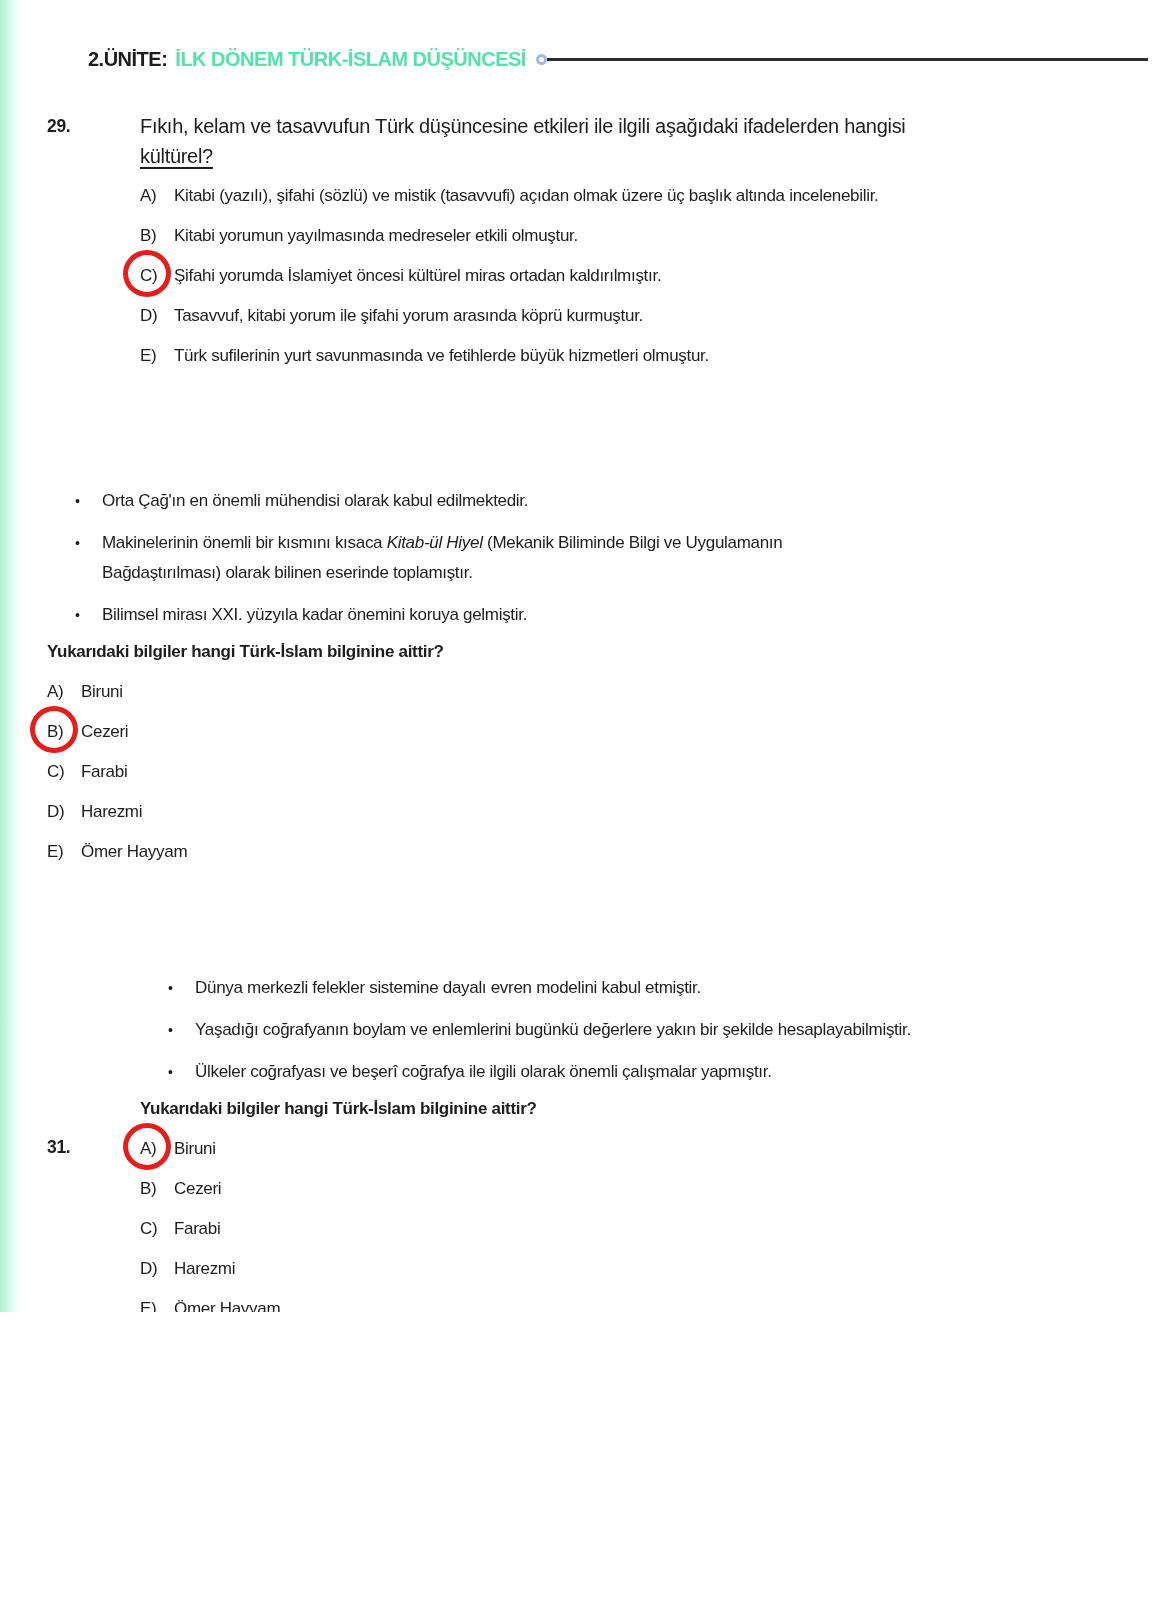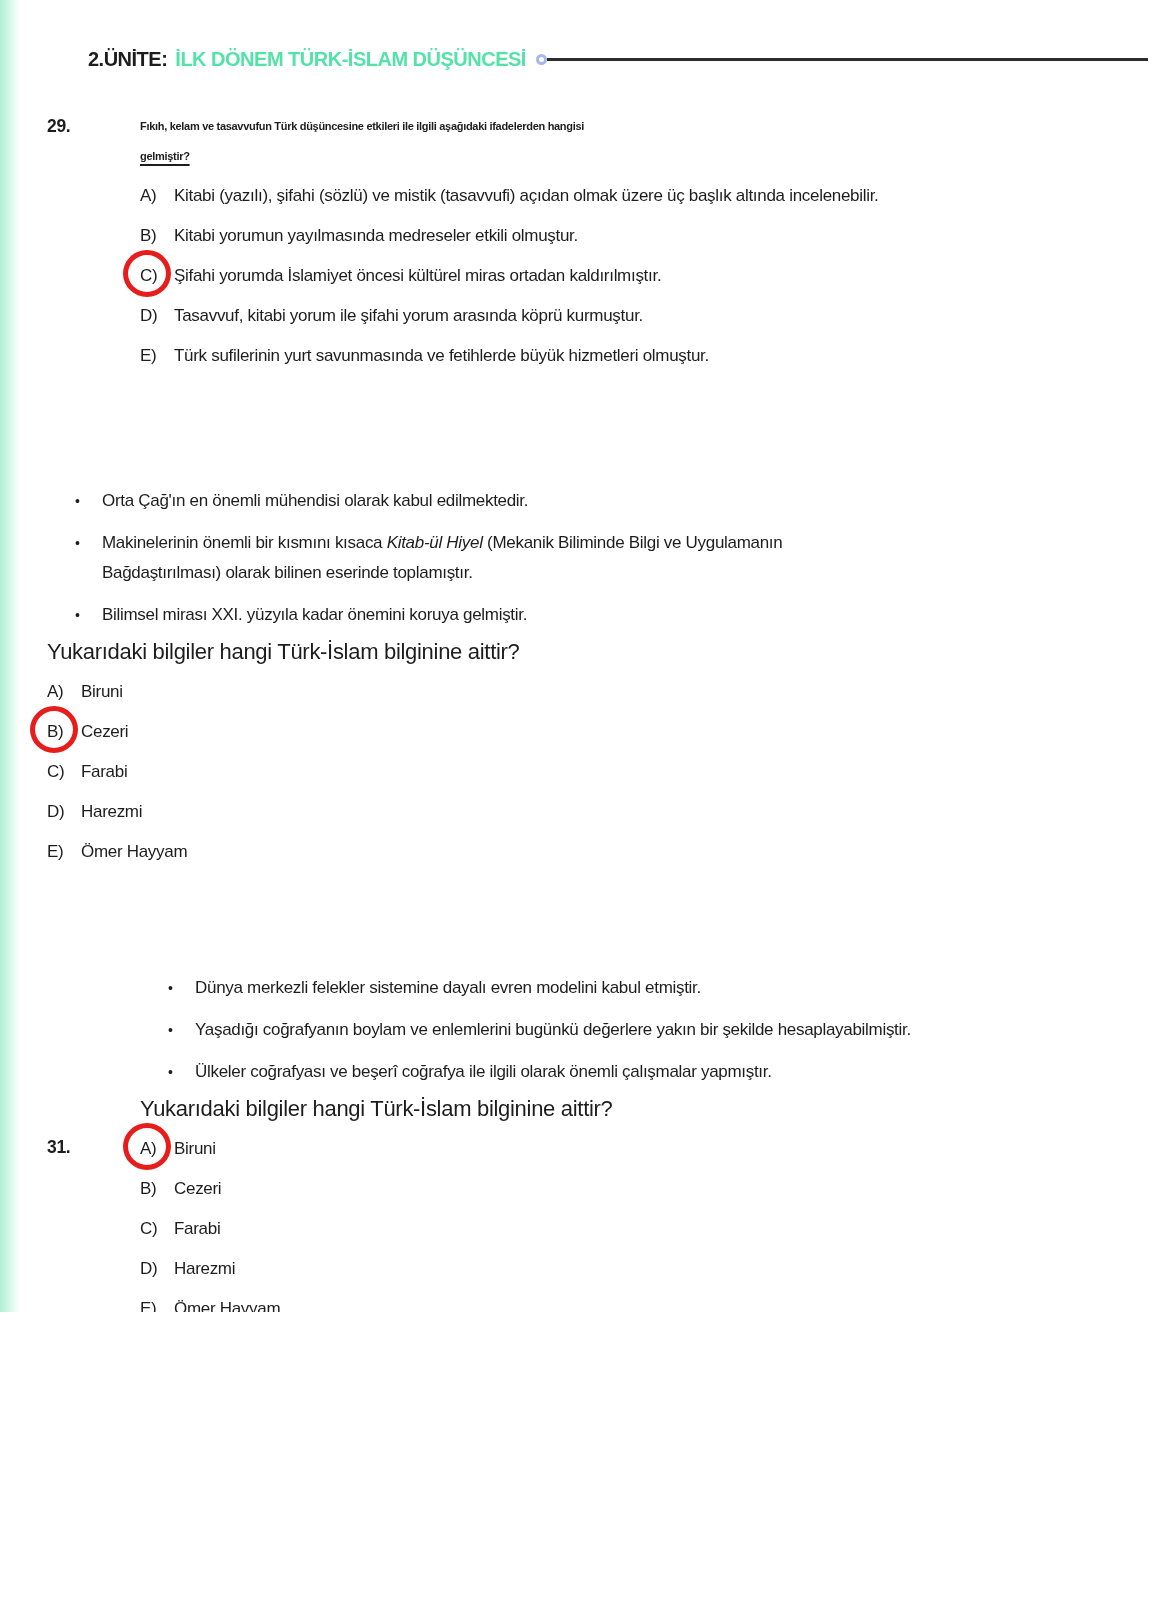--- a/index.html
+++ b/index.html
@@ -73,22 +73,22 @@
   .q31{margin-top:110px;align-items:center;}
   .q-num{
     width:58px;
     flex:0 0 58px;
     font-weight:bold;
     font-size:17.5px;
     line-height:30px;
   }
   .q-body{flex:1;min-width:0;}
   .stem{
-    font-weight:bold;
-    font-size:11px;
+    font-weight:normal;
+    font-size:20px;
     line-height:30px;
     max-width:880px;
   }
   .stem-underlined{
     display:inline-block;
     text-decoration:underline;
     text-decoration-thickness:2px;
     text-underline-offset:4px;
   }
   
@@ -107,22 +107,22 @@
   .bullet-text{
     flex:1;
     font-size:17px;
     line-height:30px;
     max-width:800px;
   }
   .bullet-text em{font-style:italic;}
   
   .prompt{
     margin-top:8px;
-    font-weight:normal;
-    font-size:22px;
+    font-weight:bold;
+    font-size:17px;
     line-height:28px;
   }
   
   .options{margin-top:14px;}
   .q29 .options{margin-top:13px;}
   .option{
     display:flex;
     align-items:flex-start;
     margin-top:17px;
     min-height:23px;
@@ -169,21 +169,21 @@
     <span class="unit-title">İLK DÖNEM TÜRK-İSLAM DÜŞÜNCESİ</span>
     <span class="header-ring"></span>
     <span class="header-rule"></span>
   </header>
 
   <section class="question q29">
     <div class="q-num">29.</div>
     <div class="q-body">
       <div class="stem">
         <div>Fıkıh, kelam ve tasavvufun Türk düşüncesine etkileri ile ilgili aşağıdaki ifadelerden hangisi</div>
-        <div><span class="stem-underlined">gelmiştir?</span></div>
+        <div><span class="stem-underlined">kültürel?</span></div>
       </div>
       <div class="options">
         <div class="option">
           <span class="opt-letter"><span>A)</span></span>
           <span class="opt-text">Kitabi (yazılı), şifahi (sözlü) ve mistik (tasavvufi) açıdan olmak üzere üç başlık altında incelenebilir.</span>
         </div>
         <div class="option">
           <span class="opt-letter"><span>B)</span></span>
           <span class="opt-text">Kitabi yorumun yayılmasında medreseler etkili olmuştur.</span>
         </div>

